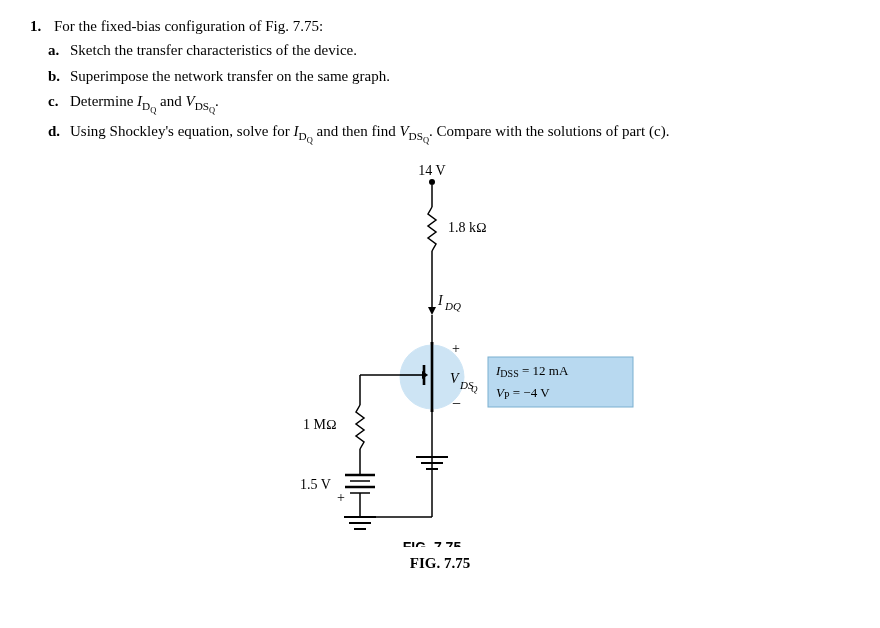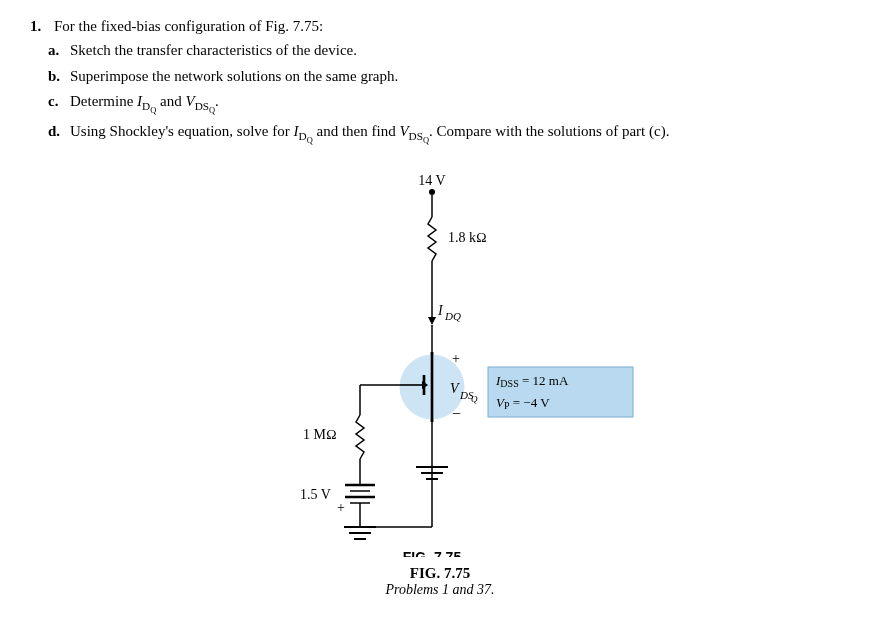--- a/index.html
+++ b/index.html
@@ -57,21 +57,21 @@
       font-family: Liberation Serif, serif;
     }
 
     
     sub { font-size: 0.75em; }
 
     
     .circuit-area {
       display: flex;
       justify-content: center;
-      margin-top: 20px;
+      margin-top: 10px;
       position: relative;
     }
 
     .circuit-svg {
       display: block;
     }
 
     .fig-caption {
       text-align: center;
       margin-top: 8px;
@@ -104,21 +104,21 @@
 
   <div class="sub-items">
 
     <div class="sub-item">
       <span class="sub-label bold">a.</span>
       <span class="sub-text">Sketch the transfer characteristics of the device.</span>
     </div>
 
     <div class="sub-item">
       <span class="sub-label bold">b.</span>
-      <span class="sub-text">Superimpose the network solutions on the same graph.</span>
+      <span class="sub-text">Superimpose the network transfer on the same graph.</span>
     </div>
 
     <div class="sub-item">
       <span class="sub-label bold">c.</span>
       <span class="sub-text">
         Determine <span class="var">I</span><sub>D<sub>Q</sub></sub> and <span class="var">V</span><sub>DS<sub>Q</sub></sub>.
       </span>
     </div>
 
     <div class="sub-item">
@@ -217,15 +217,14 @@
 
       <line x1="180" y1="360" x2="252" y2="360" stroke="#000" stroke-width="1.5"></line>
       <line x1="252" y1="300" x2="252" y2="360" stroke="#000" stroke-width="1.5"></line>
 
       <text x="252" y="395" text-anchor="middle" font-family="Arial, sans-serif" font-size="14" font-weight="bold">FIG. 7.75</text>
     </svg>
   </div>
 
   <div class="fig-caption">
     <div class="fig-title">FIG. 7.75</div>
-    <div class="fig-subtitle">Problems 1 and 37.</div>
   </div>
 </div>
 
 </body></html>

